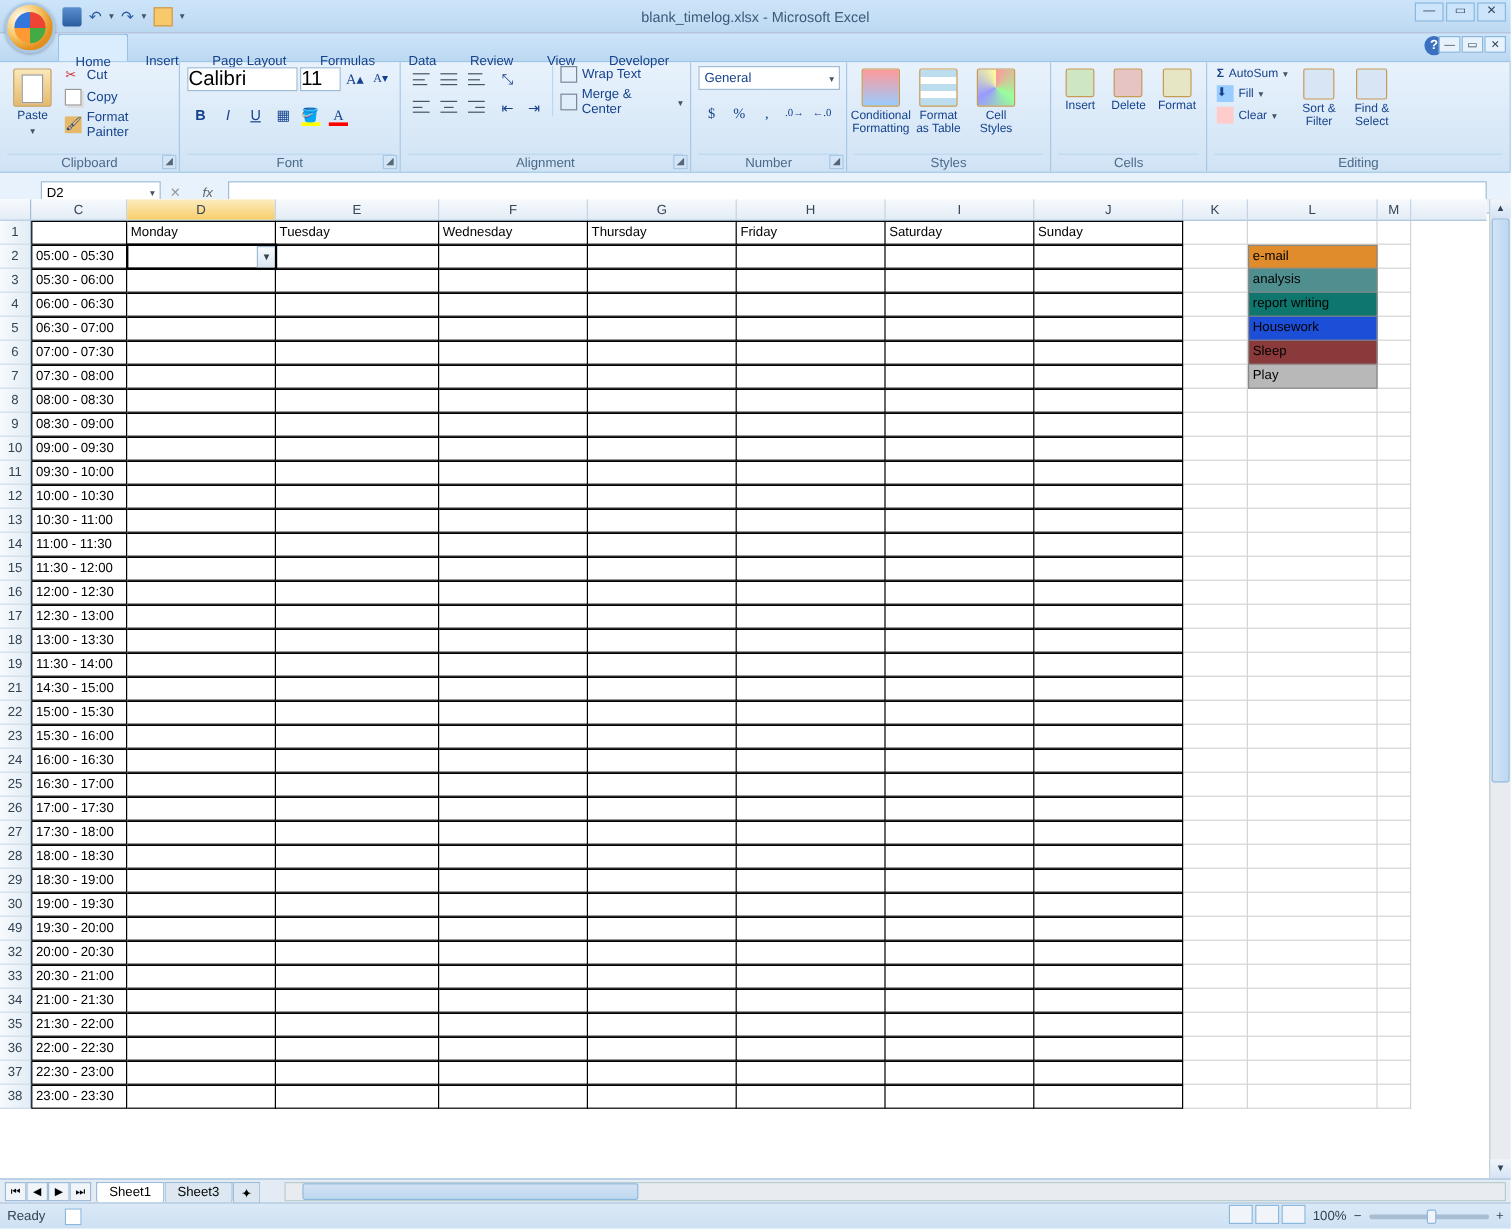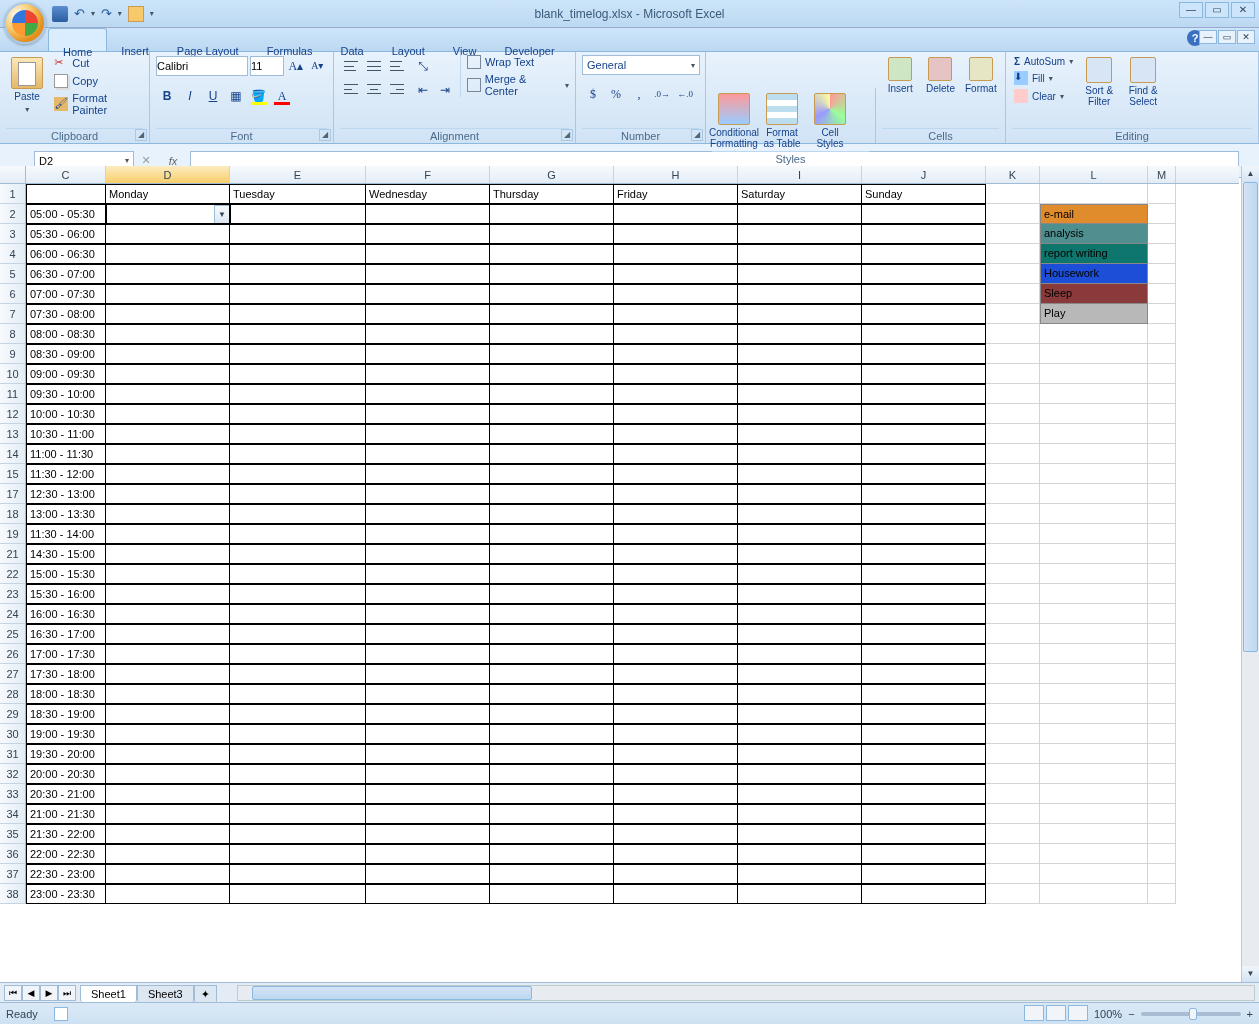--- a/index.html
+++ b/index.html
@@ -18,21 +18,21 @@
 .ribbon { height:92px; background:linear-gradient(#e8f2fc,#d0e3f5); display:flex; border-bottom:1px solid #8bb8de; font-size:11px; color:#15428b;}
 .group { border-right:1px solid #a9c8e6; padding:3px 6px 1px; display:flex; flex-direction:column; justify-content:space-between; position:relative;}
 .group-lbl { text-align:center; font-size:11px; color:#4a6a8a; padding-top:1px; border-top:1px solid #bcd8f1;}
 .group-body { display:flex; gap:4px; align-items:flex-start; flex:1;}
 .bigbtn { width:44px; display:flex; flex-direction:column; align-items:center; gap:2px; font-size:10px; text-align:center; line-height:11px; padding:2px;}
 .bigbtn .ico { width:32px; height:32px; background:#fbd49a; border:1px solid #c89b55; border-radius:2px;}
 .clip-col { display:flex; flex-direction:column; gap:2px; font-size:11px;}
 .clip-col div { display:flex; gap:4px; align-items:center; padding:1px 2px;}
 .mini { width:14px; height:14px; display:inline-block; }
 .font-top { display:flex; gap:2px; align-items:center;}
-.font-top select,.font-top input { font-size:11px; height:20px; border:1px solid #9fbdd9; background:#fff;}
+.font-top select,.font-top input { font-size:17px; height:20px; border:1px solid #9fbdd9; background:#fff;}
 .sel-font { width:92px;}
 .sel-size { width:34px;}
 .font-bot { display:flex; gap:1px; margin-top:4px;}
 .fbtn { width:22px; height:22px; border:1px solid transparent; text-align:center; line-height:20px; font-size:12px; font-family:"Times New Roman",serif;}
 .align-grid { display:grid; grid-template-columns:repeat(3,22px); grid-template-rows:repeat(2,22px); gap:1px;}
 .abtn { border:1px solid transparent; display:flex; align-items:center; justify-content:center;}
 .lines{width:14px;height:10px;display:flex;flex-direction:column;justify-content:space-between;}
 .lines span{height:1px;background:#456;}
 .nbox { width:118px; height:20px; border:1px solid #9fbdd9; background:#fff; display:flex; align-items:center; padding:0 4px; font-size:11px; justify-content:space-between;}
 .dd-arr{font-size:8px;color:#456;}
@@ -102,21 +102,21 @@
     <span>✕</span>
   </div>
 </div>
 
 <div class="tabs">
   <div class="tab active">Home</div>
   <div class="tab">Insert</div>
   <div class="tab">Page Layout</div>
   <div class="tab">Formulas</div>
   <div class="tab">Data</div>
-  <div class="tab">Layout</div>
+  <div class="tab">Review</div>
   <div class="tab">View</div>
   <div class="tab">Developer</div>
 </div>
 <div class="help-btn">?</div>
 <div class="inner-win-ctrls">
   <span>—</span>
   <span>▭</span>
   <span>✕</span>
 </div>
 
@@ -251,21 +251,21 @@
         <span class="fbtn">%</span>
         <span class="fbtn">,</span>
         <span class="fbtn" style="font-size:9px;">.0→</span>
         <span class="fbtn" style="font-size:9px;">←.0</span>
       </div>
     </div>
     <div class="group-lbl">Number</div>
     <div class="dlg-launch">◢</div>
   </div>
 
-  <div class="group" style="width:170px;margin-top:36px;">
+  <div class="group" style="width:170px;">
     <div class="group-body">
       <div class="bigbtn">
           <div class="ico" style="background:linear-gradient(#f99,#9cf);"></div>
           <span>Conditional Formatting</span>
         </div>
       <div class="bigbtn">
           <div class="ico" style="background:repeating-linear-gradient(#bde 0 6px,#fff 6px 12px);"></div>
           <span>Format as Table</span>
         </div>
       <div class="bigbtn">
@@ -559,20 +559,34 @@
     <div class="cell col-F thick"></div>
     <div class="cell col-G thick"></div>
     <div class="cell col-H thick"></div>
     <div class="cell col-I thick"></div>
     <div class="cell col-J thick"></div>
     <div class="cell col-K"></div>
     <div class="cell col-L"></div>
     <div class="cell col-M"></div>
       </div>
       <div class="row">
+        <div class="rowhdr">16</div>
+    <div class="cell col-C thick thick-left">12:00 - 12:30</div>
+    <div class="cell col-D thick"></div>
+    <div class="cell col-E thick"></div>
+    <div class="cell col-F thick"></div>
+    <div class="cell col-G thick"></div>
+    <div class="cell col-H thick"></div>
+    <div class="cell col-I thick"></div>
+    <div class="cell col-J thick"></div>
+    <div class="cell col-K"></div>
+    <div class="cell col-L"></div>
+    <div class="cell col-M"></div>
+      </div>
+      <div class="row">
         <div class="rowhdr">17</div>
     <div class="cell col-C thick thick-left">12:30 - 13:00</div>
     <div class="cell col-D thick"></div>
     <div class="cell col-E thick"></div>
     <div class="cell col-F thick"></div>
     <div class="cell col-G thick"></div>
     <div class="cell col-H thick"></div>
     <div class="cell col-I thick"></div>
     <div class="cell col-J thick"></div>
     <div class="cell col-K"></div>
@@ -741,21 +755,21 @@
     <div class="cell col-F thick"></div>
     <div class="cell col-G thick"></div>
     <div class="cell col-H thick"></div>
     <div class="cell col-I thick"></div>
     <div class="cell col-J thick"></div>
     <div class="cell col-K"></div>
     <div class="cell col-L"></div>
     <div class="cell col-M"></div>
       </div>
       <div class="row">
-        <div class="rowhdr">31</div>
+        <div class="rowhdr">49</div>
     <div class="cell col-C thick thick-left">19:30 - 20:00</div>
     <div class="cell col-D thick"></div>
     <div class="cell col-E thick"></div>
     <div class="cell col-F thick"></div>
     <div class="cell col-G thick"></div>
     <div class="cell col-H thick"></div>
     <div class="cell col-I thick"></div>
     <div class="cell col-J thick"></div>
     <div class="cell col-K"></div>
     <div class="cell col-L"></div>

